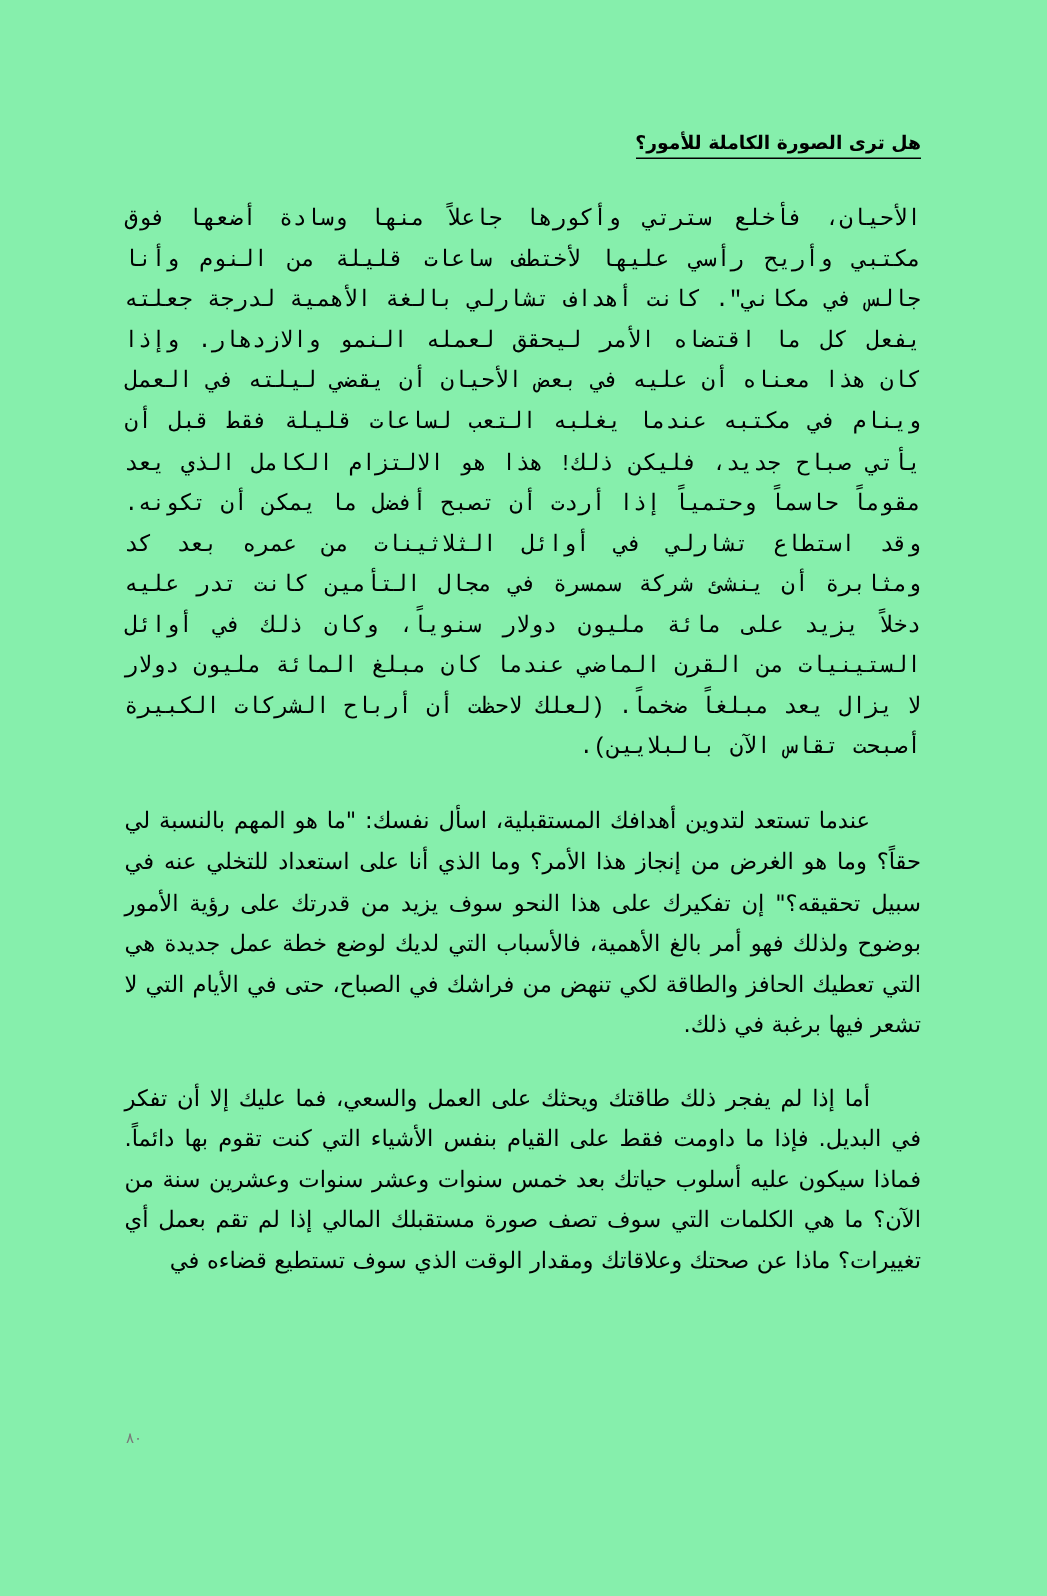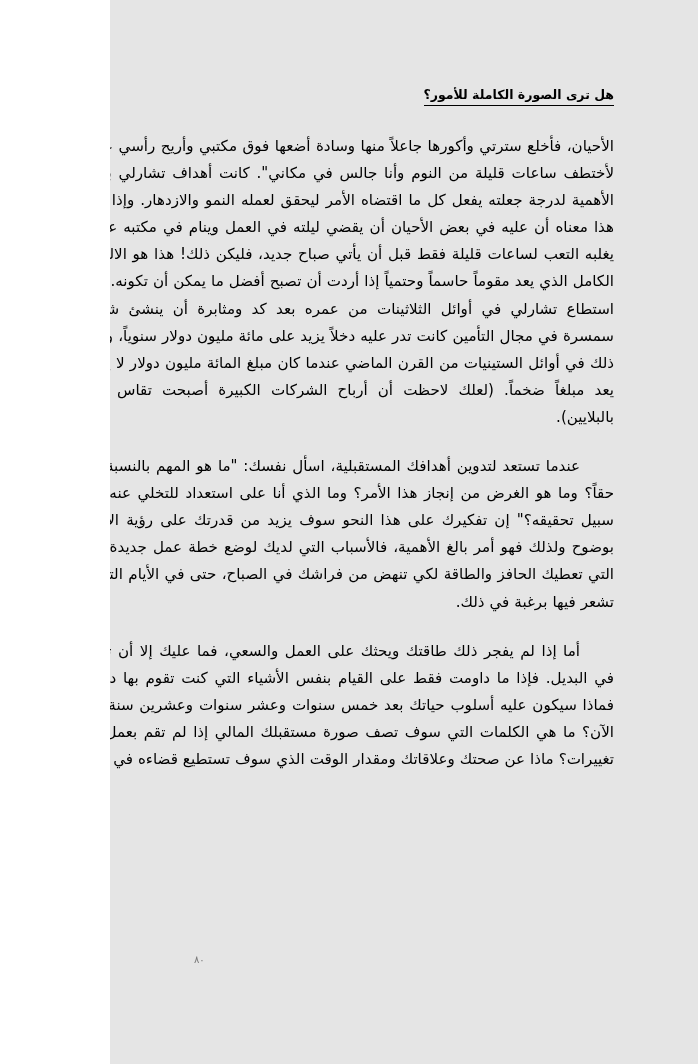--- a/index.html
+++ b/index.html
@@ -4,23 +4,23 @@
 <title>Arabic Book Page</title>
 <style>
   html, body {
     margin: 0;
     padding: 0;
     background: #ffffff;
   }
 
   .page {
     position: relative;
-    width: 588px;
+    width: 698px;
     height: 1064px;
-    background: #e5e5e5;
+    background: #86efac;
     overflow: hidden;
     font-family: "DejaVu Sans", "Liberation Sans", sans-serif;
     color: #000000;
     box-sizing: border-box;
   }
 
   
   .running-header {
     position: absolute;
     top: 84px;
@@ -65,20 +65,21 @@
     hyphens: none;
   }
 
   .para:last-child {
     margin-bottom: 2px;
   }
 
   
   .para.continuation {
     text-indent: 0;
+    font-family: Liberation Mono, monospace;
   }
 
   
   .folio {
     position: absolute;
     left: 84px;
     top: 954px;
     font-size: 10px;
     color: #7a7a7a;
     direction: rtl;

